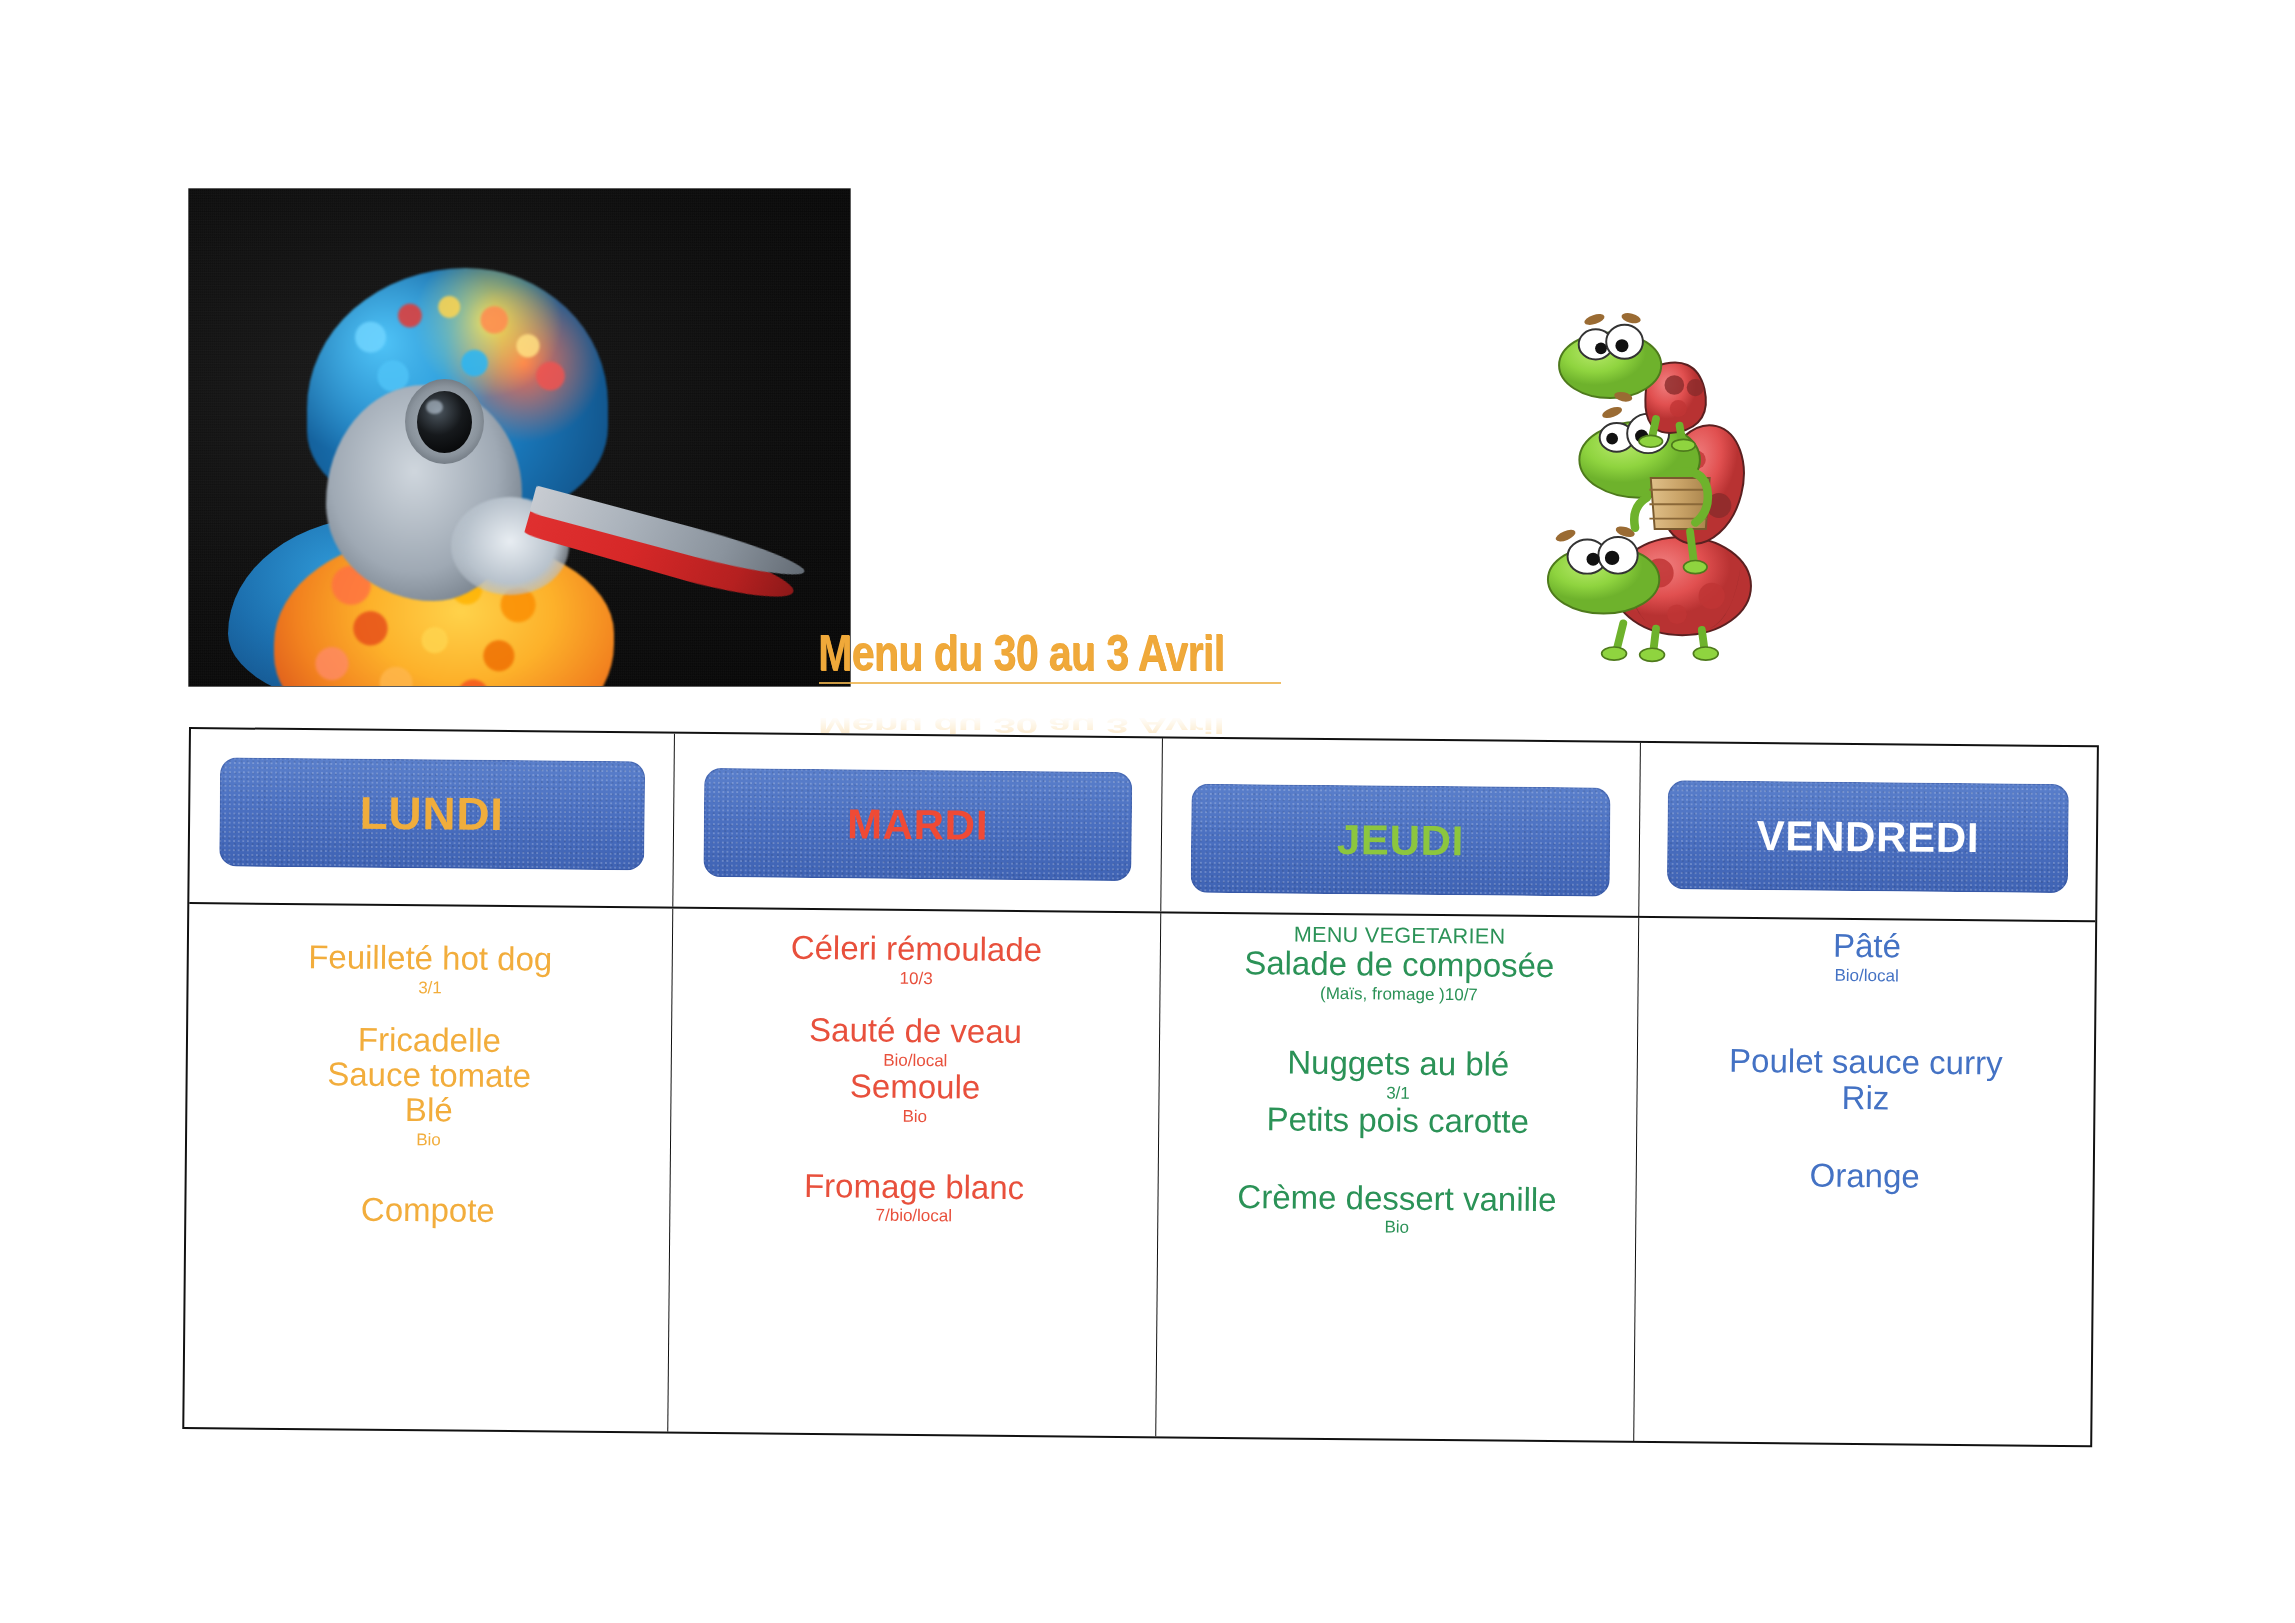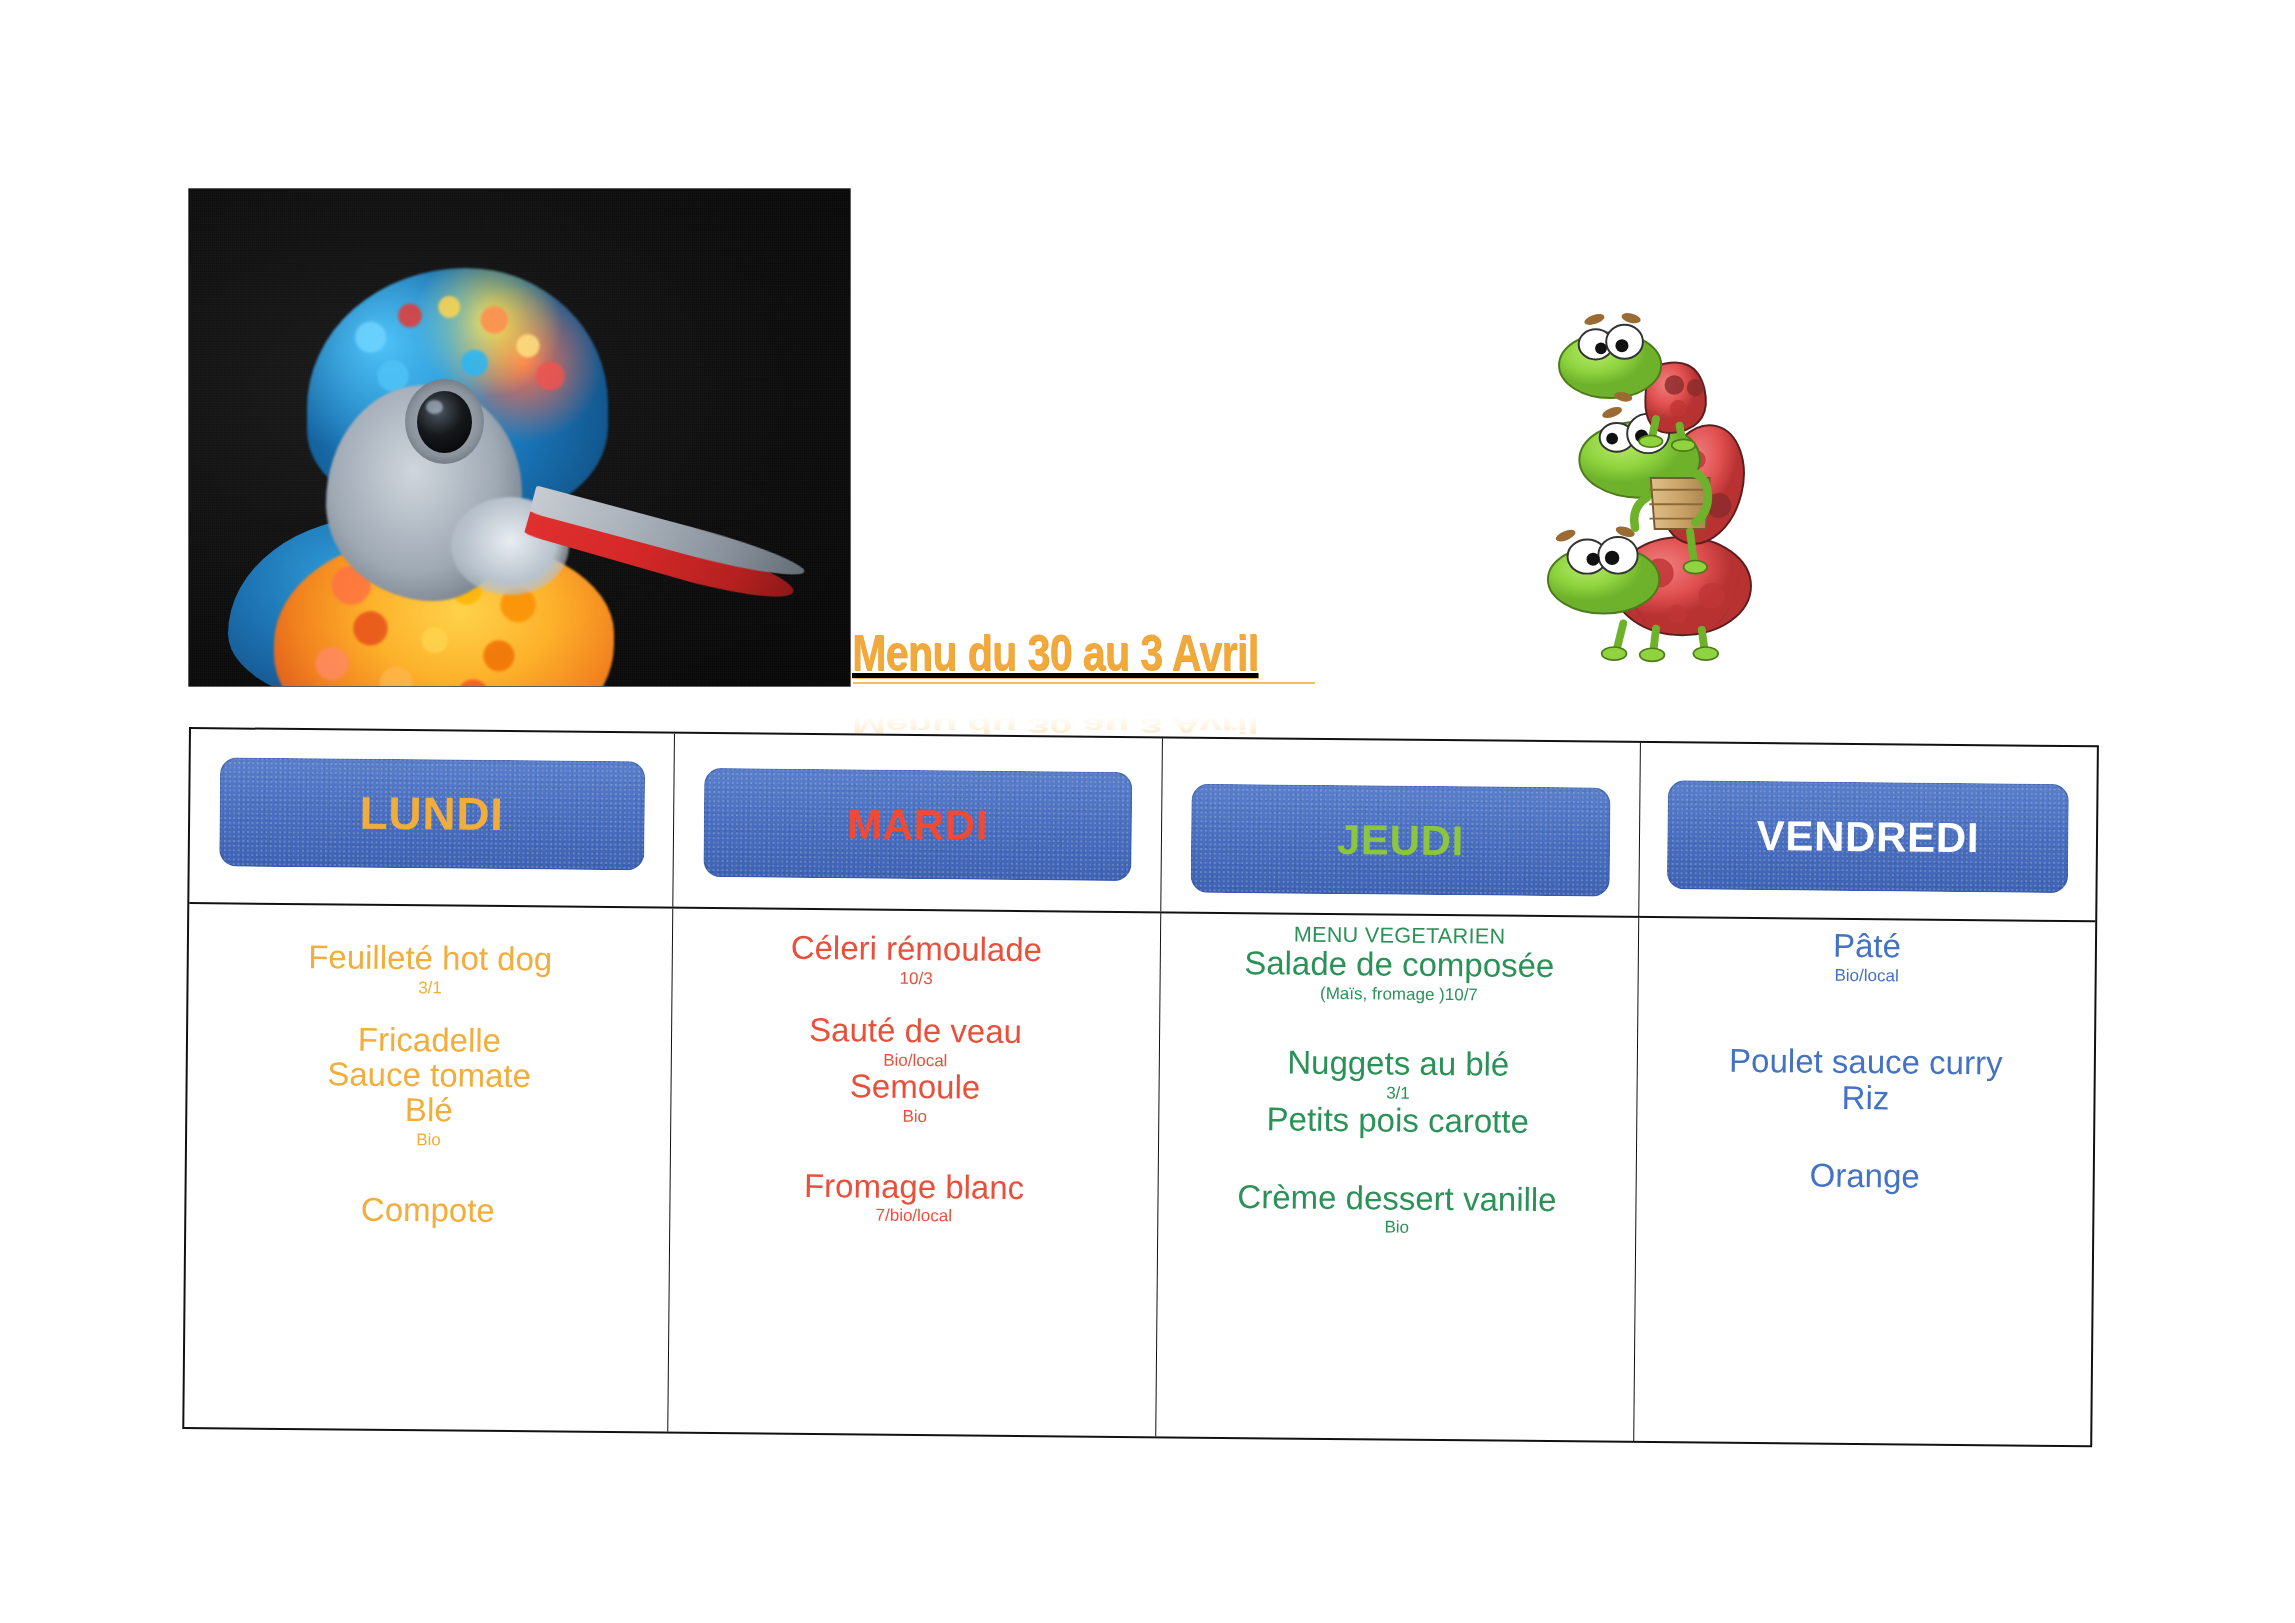--- a/index.html
+++ b/index.html
@@ -173,25 +173,24 @@
     left: 1525px;
     top: 288px;
     width: 262px;
     height: 380px;
   }
   .ladybug-art svg { width: 100%; height: 100%; display: block; }
 
   
   .title-wrap {
     position: absolute;
-    left: 852px;
+    left: 818px;
     top: 628px;
     width: 589px;
     height: 92px;
-    text-decoration: underline;
   }
   .title-text {
     font-family: "Liberation Sans", sans-serif;
     font-size: 50px;
     font-weight: bold;
     font-stretch: condensed;
     letter-spacing: -0.7px;
     color: #f0a93a;
     transform: scaleX(.82);
     transform-origin: left top;

